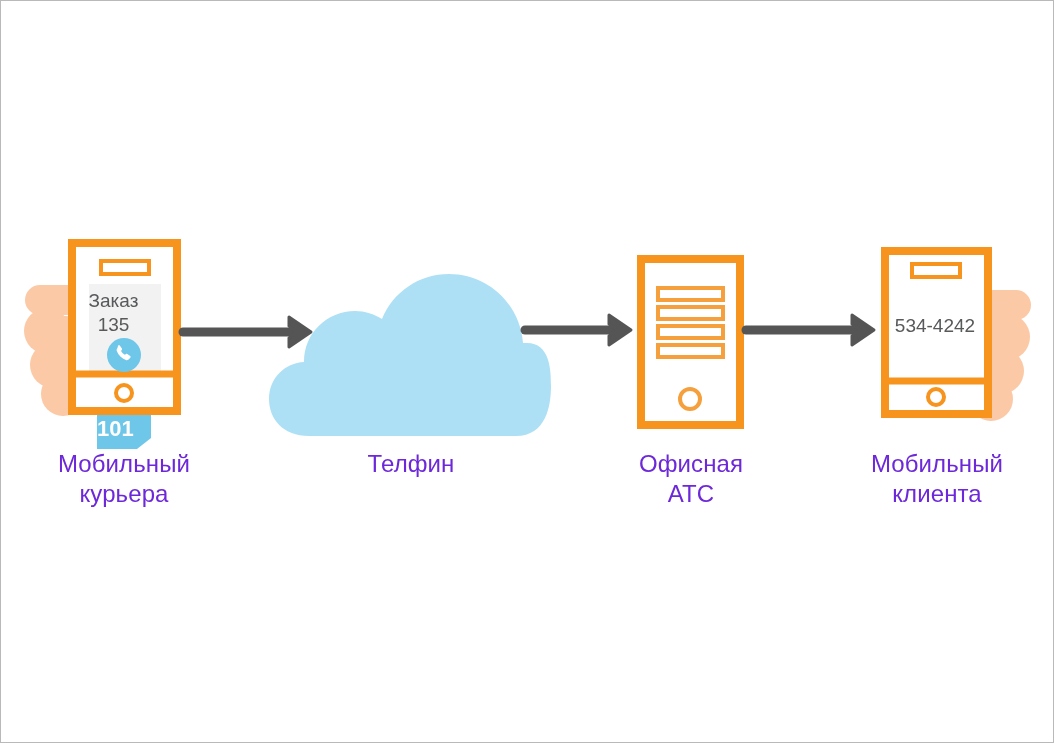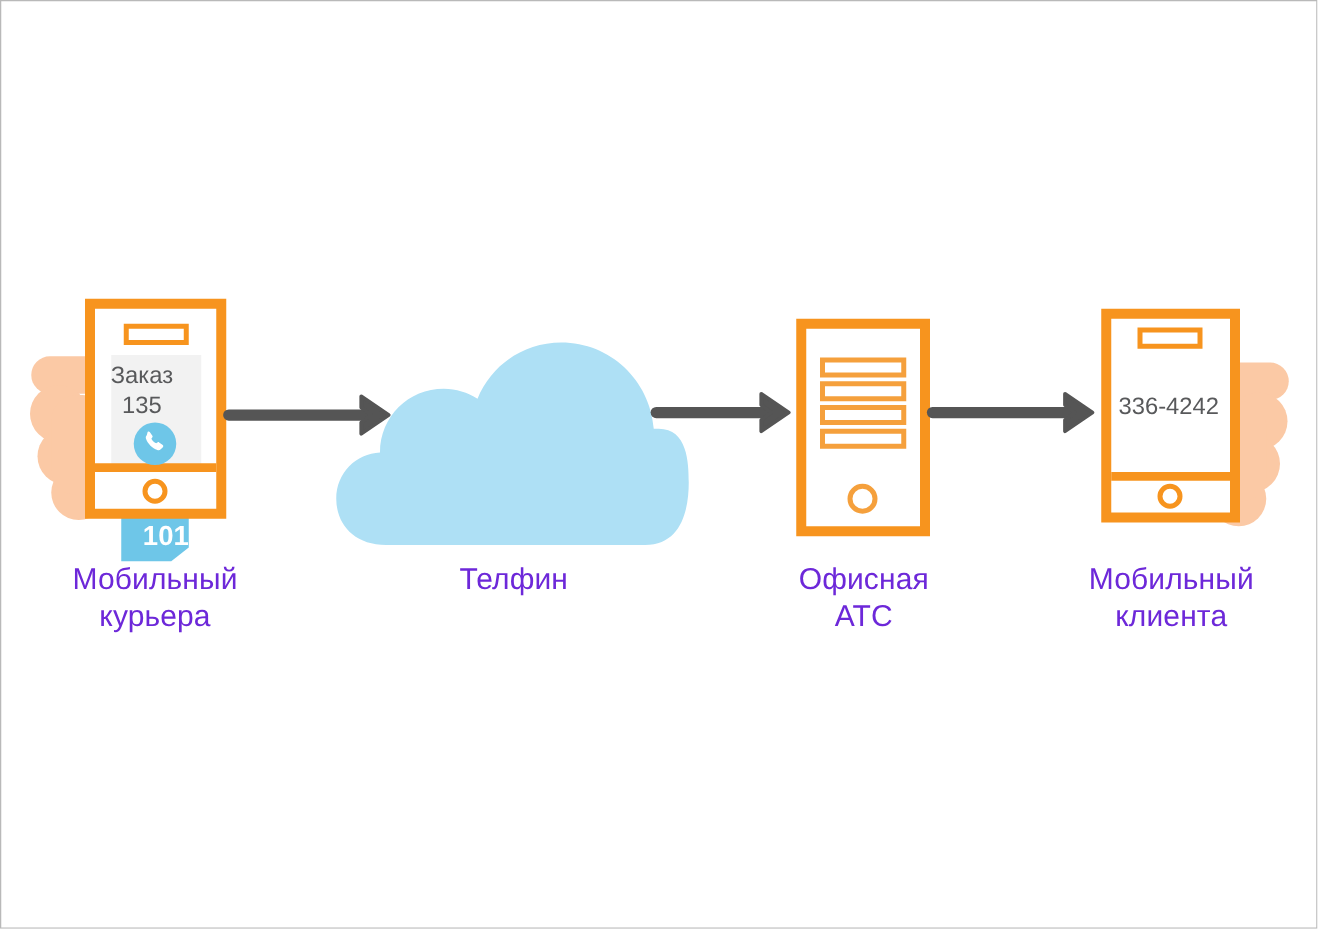--- a/index.html
+++ b/index.html
@@ -58,21 +58,21 @@
     top: 313px;
     width: 100px;
     font-size: 19px;
     line-height: 24px;
   }
   #badge-text {
     position: absolute;
     left: 96px;
     top: 414px;
     width: 54px;
-    text-align: right;
+    text-align: left;
     color: #ffffff;
     font-size: 22px;
     font-weight: bold;
     line-height: 28px;
   }
 </style>
 </head>
 <body>
 
 <div id="canvas">
@@ -167,21 +167,21 @@
           <circle cx="935" cy="396" r="8" fill="#ffffff" stroke="#F7941E" stroke-width="4"></circle>
         </g>
       </g>
     </svg>
 
     <div class="screen-text" id="courier-screen-text">Заказ
 135</div>
 
     <div id="badge-text">101</div>
 
-    <div class="screen-text" id="client-number-text">336-4242</div>
+    <div class="screen-text" id="client-number-text">534-4242</div>
 
     <div class="node-label" style="left:23px; top:448px; width:200px;">Мобильный
 курьера</div>
 
     <div class="node-label" style="left:590px; top:448px; width:200px;">Офисная
 АТС</div>
 
     <div class="node-label" style="left:310px; top:448px; width:200px;">Телфин</div>
 
     <div class="node-label" style="left:836px; top:448px; width:200px;">Мобильный

